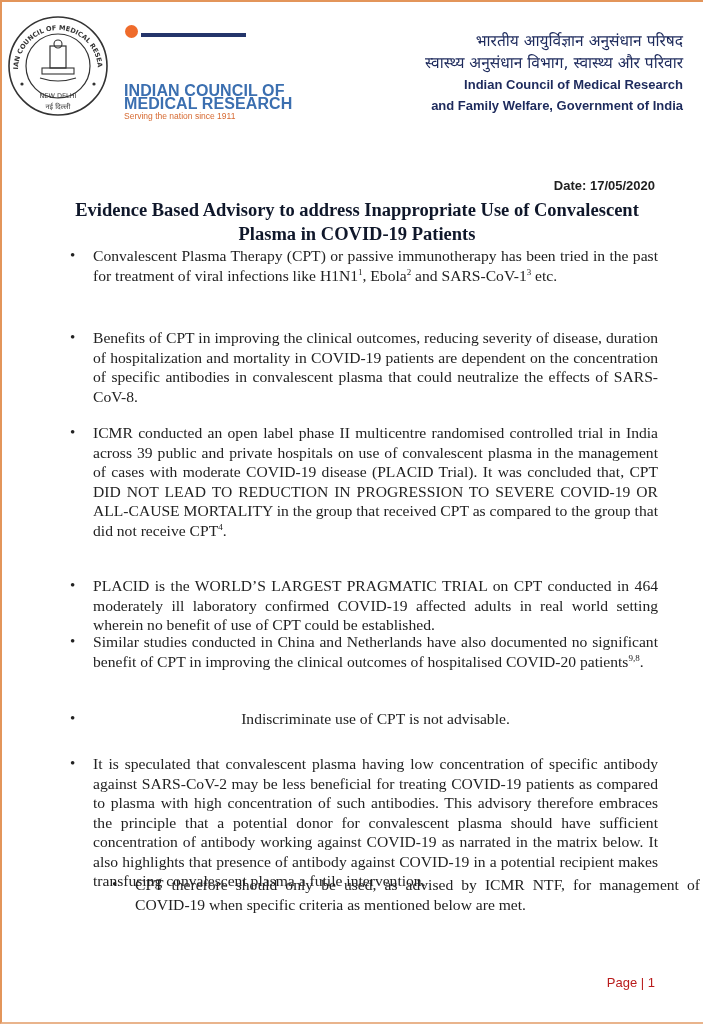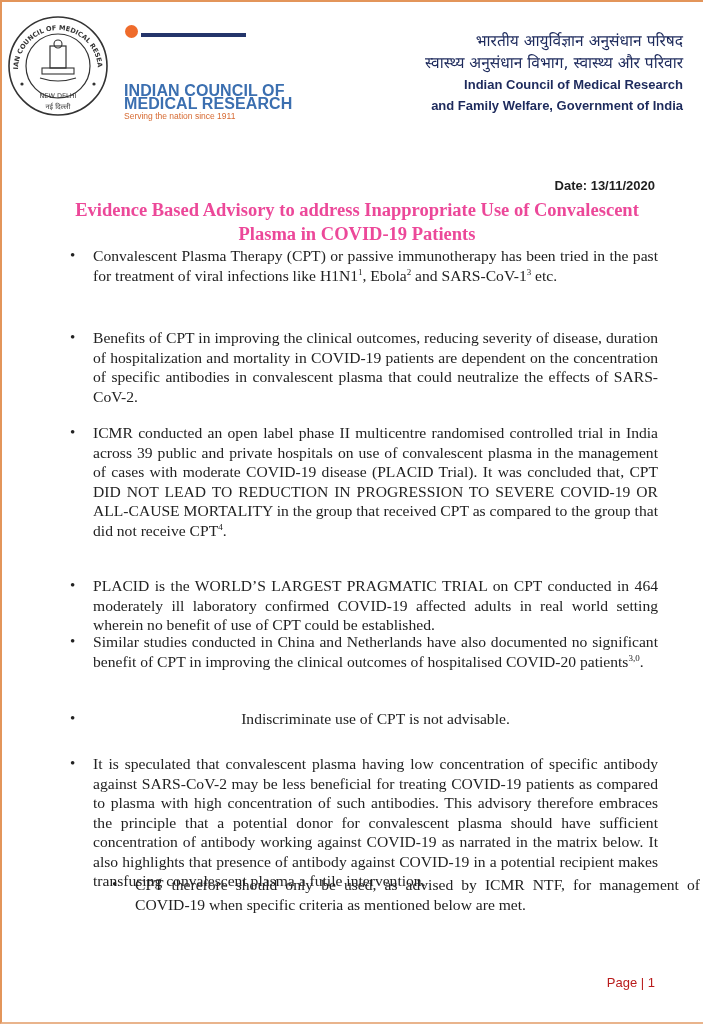--- a/index.html
+++ b/index.html
@@ -39,21 +39,21 @@
     color: #1d2a5c; font-family: "Liberation Sans", sans-serif; margin-top: 14px;
   }
   .hindi { font-family: "DejaVu Sans", sans-serif; font-size: 15.5px; line-height: 22px; color: #1d2a5c; }
   .eng { font-weight: bold; font-size: 13px; line-height: 21px; color: #1d2a5c; }
   .date {
     position: absolute; right: 48px; top: 176px;
     font-family: "Liberation Sans", sans-serif; font-weight: bold; font-size: 13px; color: #1f1f1f;
   }
   .title {
     position: absolute; left: 40px; width: 630px; top: 196px; text-align: center;
-    font-family: "Liberation Serif", serif; font-weight: bold; font-size: 18.5px; line-height: 24px; color: #ec4899;
+    font-family: "Liberation Serif", serif; font-weight: bold; font-size: 18.5px; line-height: 24px; color: #0f172a;
   }
   .bullets { position: absolute; left: 0; top: 0; width: 703px; }
   .bullet {
     position: absolute; left: 91px; width: 565px;
     font-family: "Liberation Serif", serif; font-size: 15.6px; line-height: 19.5px; color: #222;
     text-align: justify;
   }
   .bullet::before {
     content: "•"; position: absolute; left: -23px; top: 0; font-size: 15px;
   }
@@ -96,37 +96,37 @@
     <div class="logo-tag">Serving the nation since 1911</div>
   </div>
 
   <div class="header-right">
     <div class="hindi">भारतीय आयुर्विज्ञान अनुसंधान परिषद</div>
     <div class="hindi">स्वास्थ्य अनुसंधान विभाग, स्वास्थ्य और परिवार</div>
     <div class="eng">Indian Council of Medical Research</div>
     <div class="eng">and Family Welfare, Government of India</div>
   </div>
 
-  <div class="date">Date: 13/11/2020</div>
+  <div class="date">Date: 17/05/2020</div>
 
   <div class="title">
     <div>Evidence Based Advisory to address Inappropriate Use of Convalescent</div>
     <div>Plasma in COVID-19 Patients</div>
   </div>
 
   <div class="bullets">
     <div class="bullet" style="top:244px;"><span>Convalescent Plasma Therapy (CPT) or passive immunotherapy has been tried in the past for treatment of viral infections like H1N1</span><sup>1</sup><span>, Ebola</span><sup>2</sup><span> and SARS-CoV-1</span><sup>3</sup><span> etc.</span></div>
 
-    <div class="bullet" style="top:326px;">Benefits of CPT in improving the clinical outcomes, reducing severity of disease, duration of hospitalization and mortality in COVID-19 patients are dependent on the concentration of specific antibodies in convalescent plasma that could neutralize the effects of SARS-CoV-2.</div>
+    <div class="bullet" style="top:326px;">Benefits of CPT in improving the clinical outcomes, reducing severity of disease, duration of hospitalization and mortality in COVID-19 patients are dependent on the concentration of specific antibodies in convalescent plasma that could neutralize the effects of SARS-CoV-8.</div>
 
     <div class="bullet" style="top:421px;"><span>ICMR conducted an open label phase II multicentre randomised controlled trial in India across 39 public and private hospitals on use of convalescent plasma in the management of cases with moderate COVID-19 disease (PLACID Trial). It was concluded that, CPT DID NOT LEAD TO REDUCTION IN PROGRESSION TO SEVERE COVID-19 OR ALL-CAUSE MORTALITY in the group that received CPT as compared to the group that did not receive CPT</span><sup>4</sup><span>.</span></div>
 
     <div class="bullet" style="top:574px;">PLACID is the WORLD’S LARGEST PRAGMATIC TRIAL on CPT conducted in 464 moderately ill laboratory confirmed COVID-19 affected adults in real world setting wherein no benefit of use of CPT could be established.</div>
 
-    <div class="bullet" style="top:630px;"><span>Similar studies conducted in China and Netherlands have also documented no significant benefit of CPT in improving the clinical outcomes of hospitalised COVID-20 patients</span><sup>3,0</sup><span>.</span></div>
+    <div class="bullet" style="top:630px;"><span>Similar studies conducted in China and Netherlands have also documented no significant benefit of CPT in improving the clinical outcomes of hospitalised COVID-20 patients</span><sup>9,8</sup><span>.</span></div>
 
     <div class="bullet nojust" style="top:707px;">Indiscriminate use of CPT is not advisable.</div>
 
     <div class="bullet" style="top:752px;">It is speculated that convalescent plasma having low concentration of specific antibody against SARS-CoV-2 may be less beneficial for treating COVID-19 patients as compared to plasma with high concentration of such antibodies. This advisory therefore embraces the principle that a potential donor for convalescent plasma should have sufficient concentration of antibody working against COVID-19 as narrated in the matrix below. It also highlights that presence of antibody against COVID-19 in a potential recipient makes transfusing convalescent plasma a futile intervention.</div>
 
     <div class="bullet" style="top:873px;margin-left:42px;">CPT therefore should only be used, as advised by ICMR NTF, for management of COVID-19 when specific criteria as mentioned below are met.</div>
   </div>
 
   <div class="footer">Page | 1</div>
 </div>

